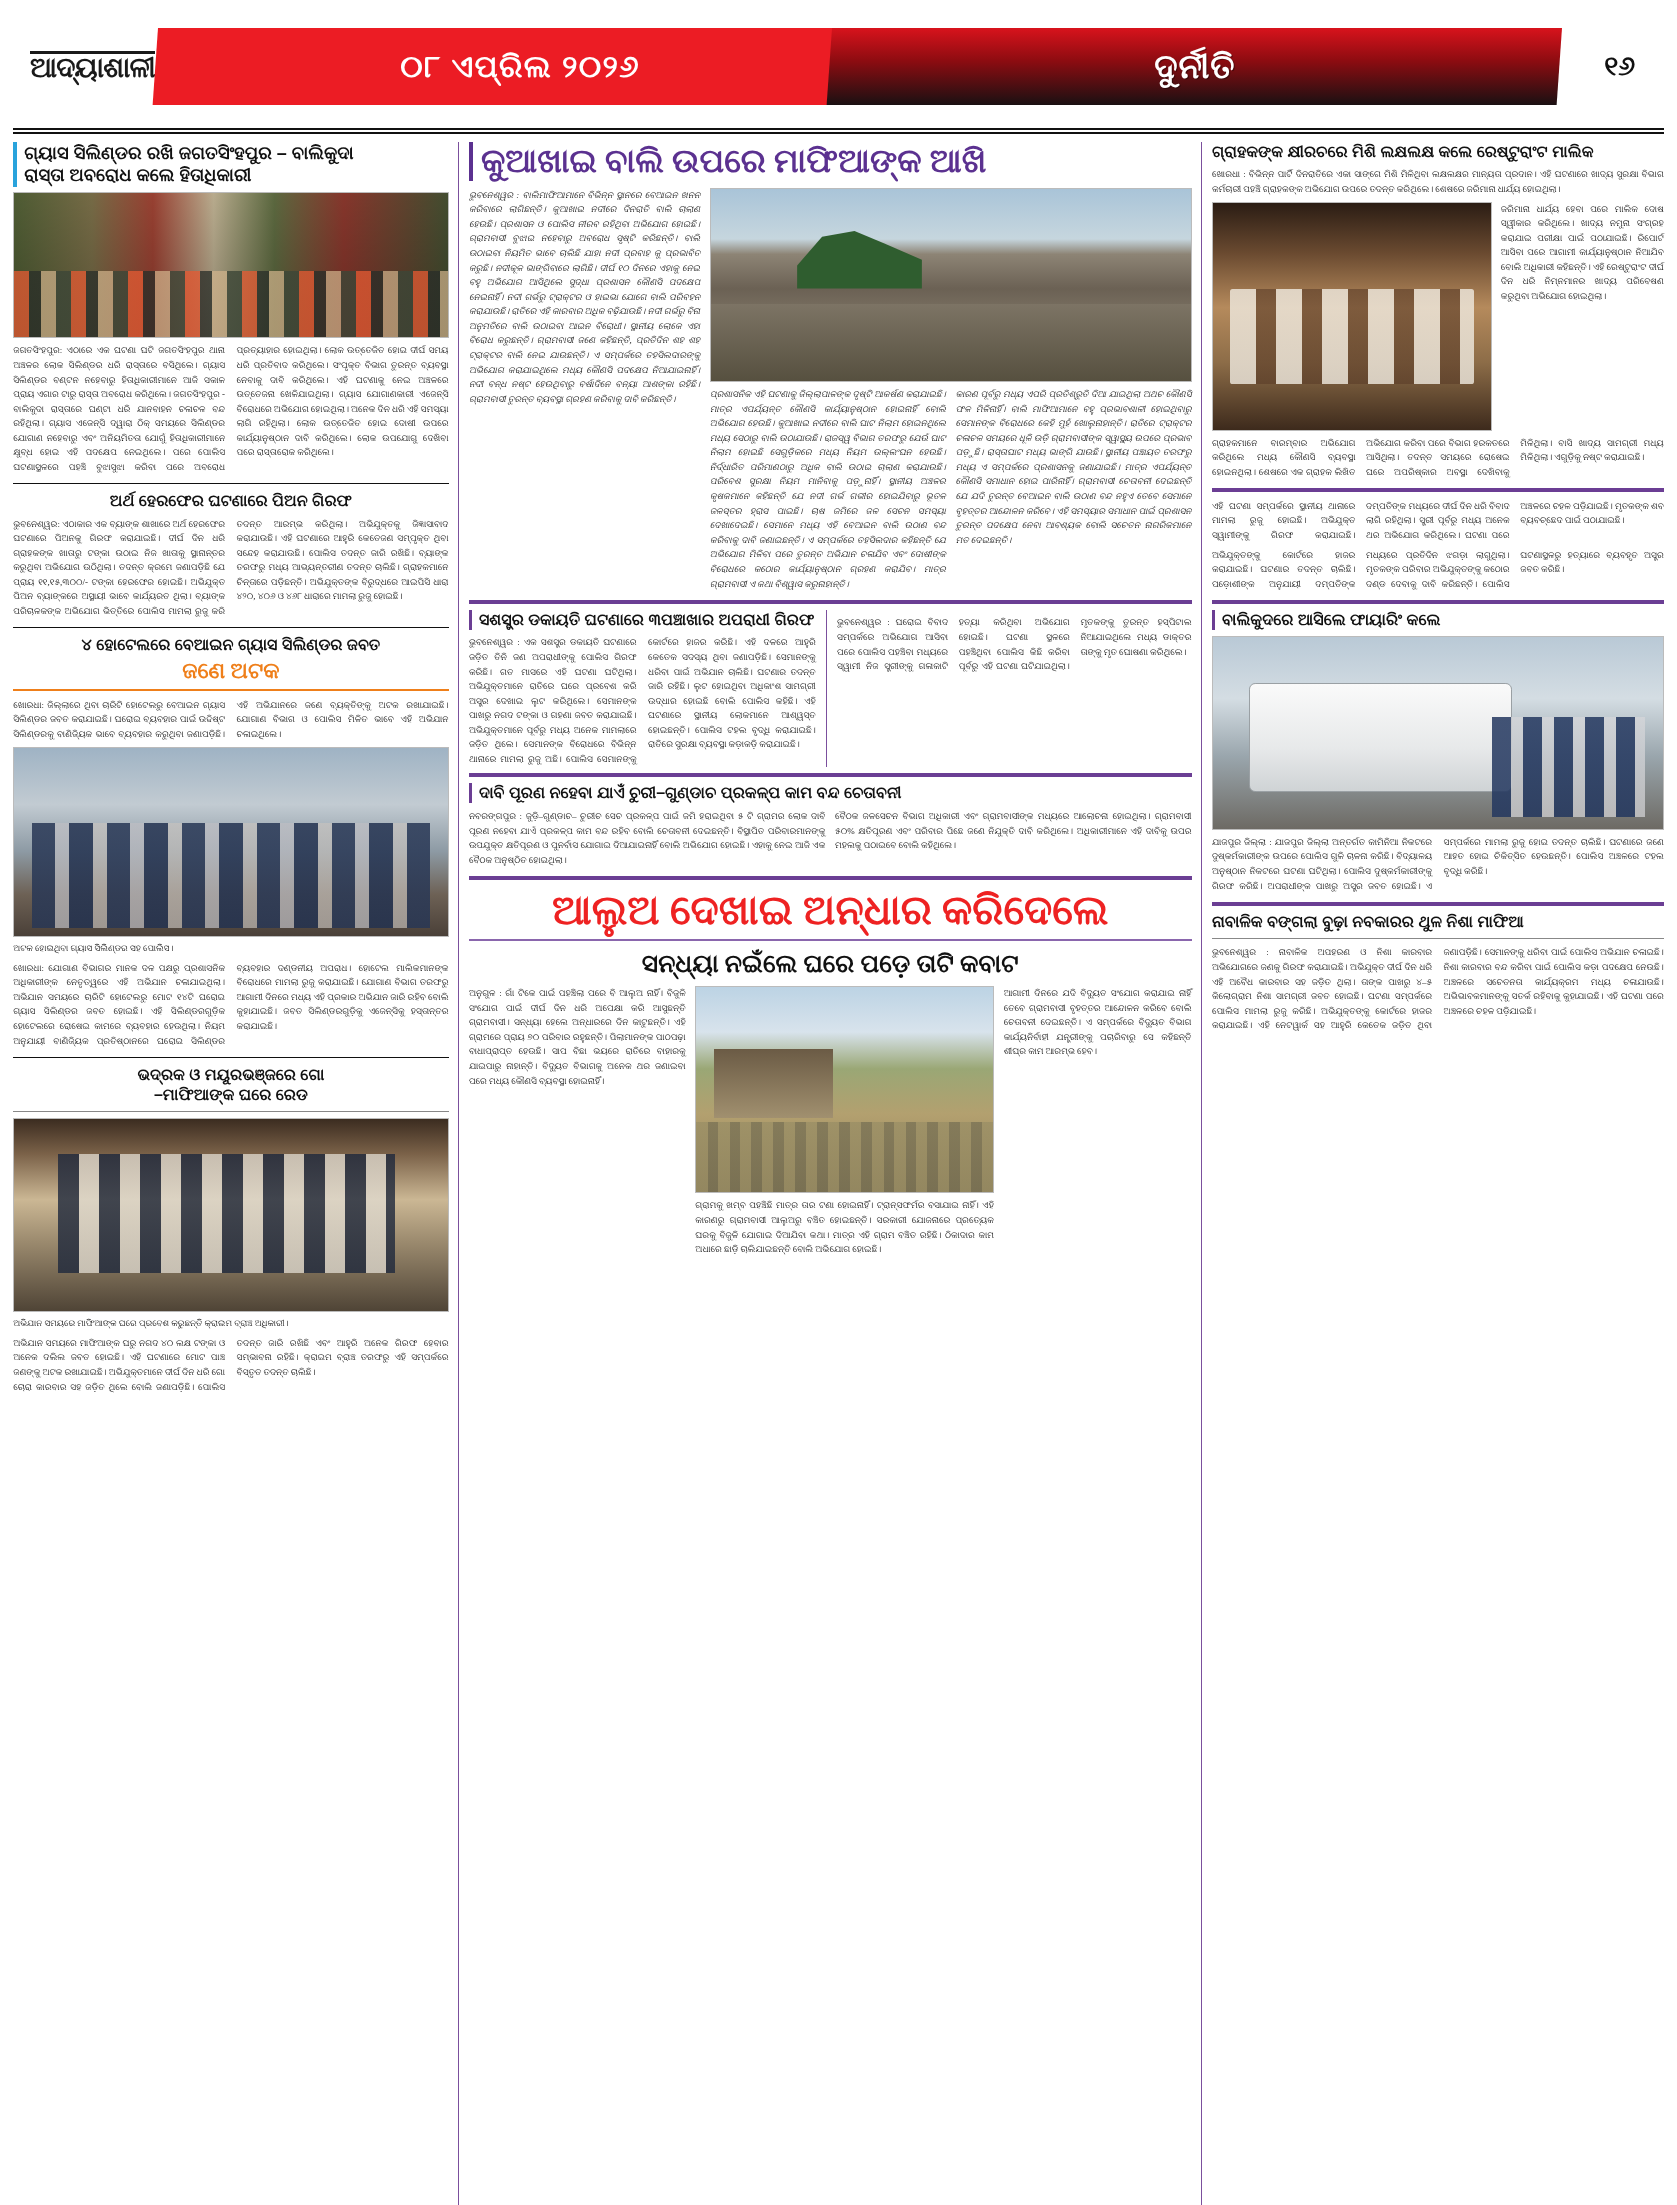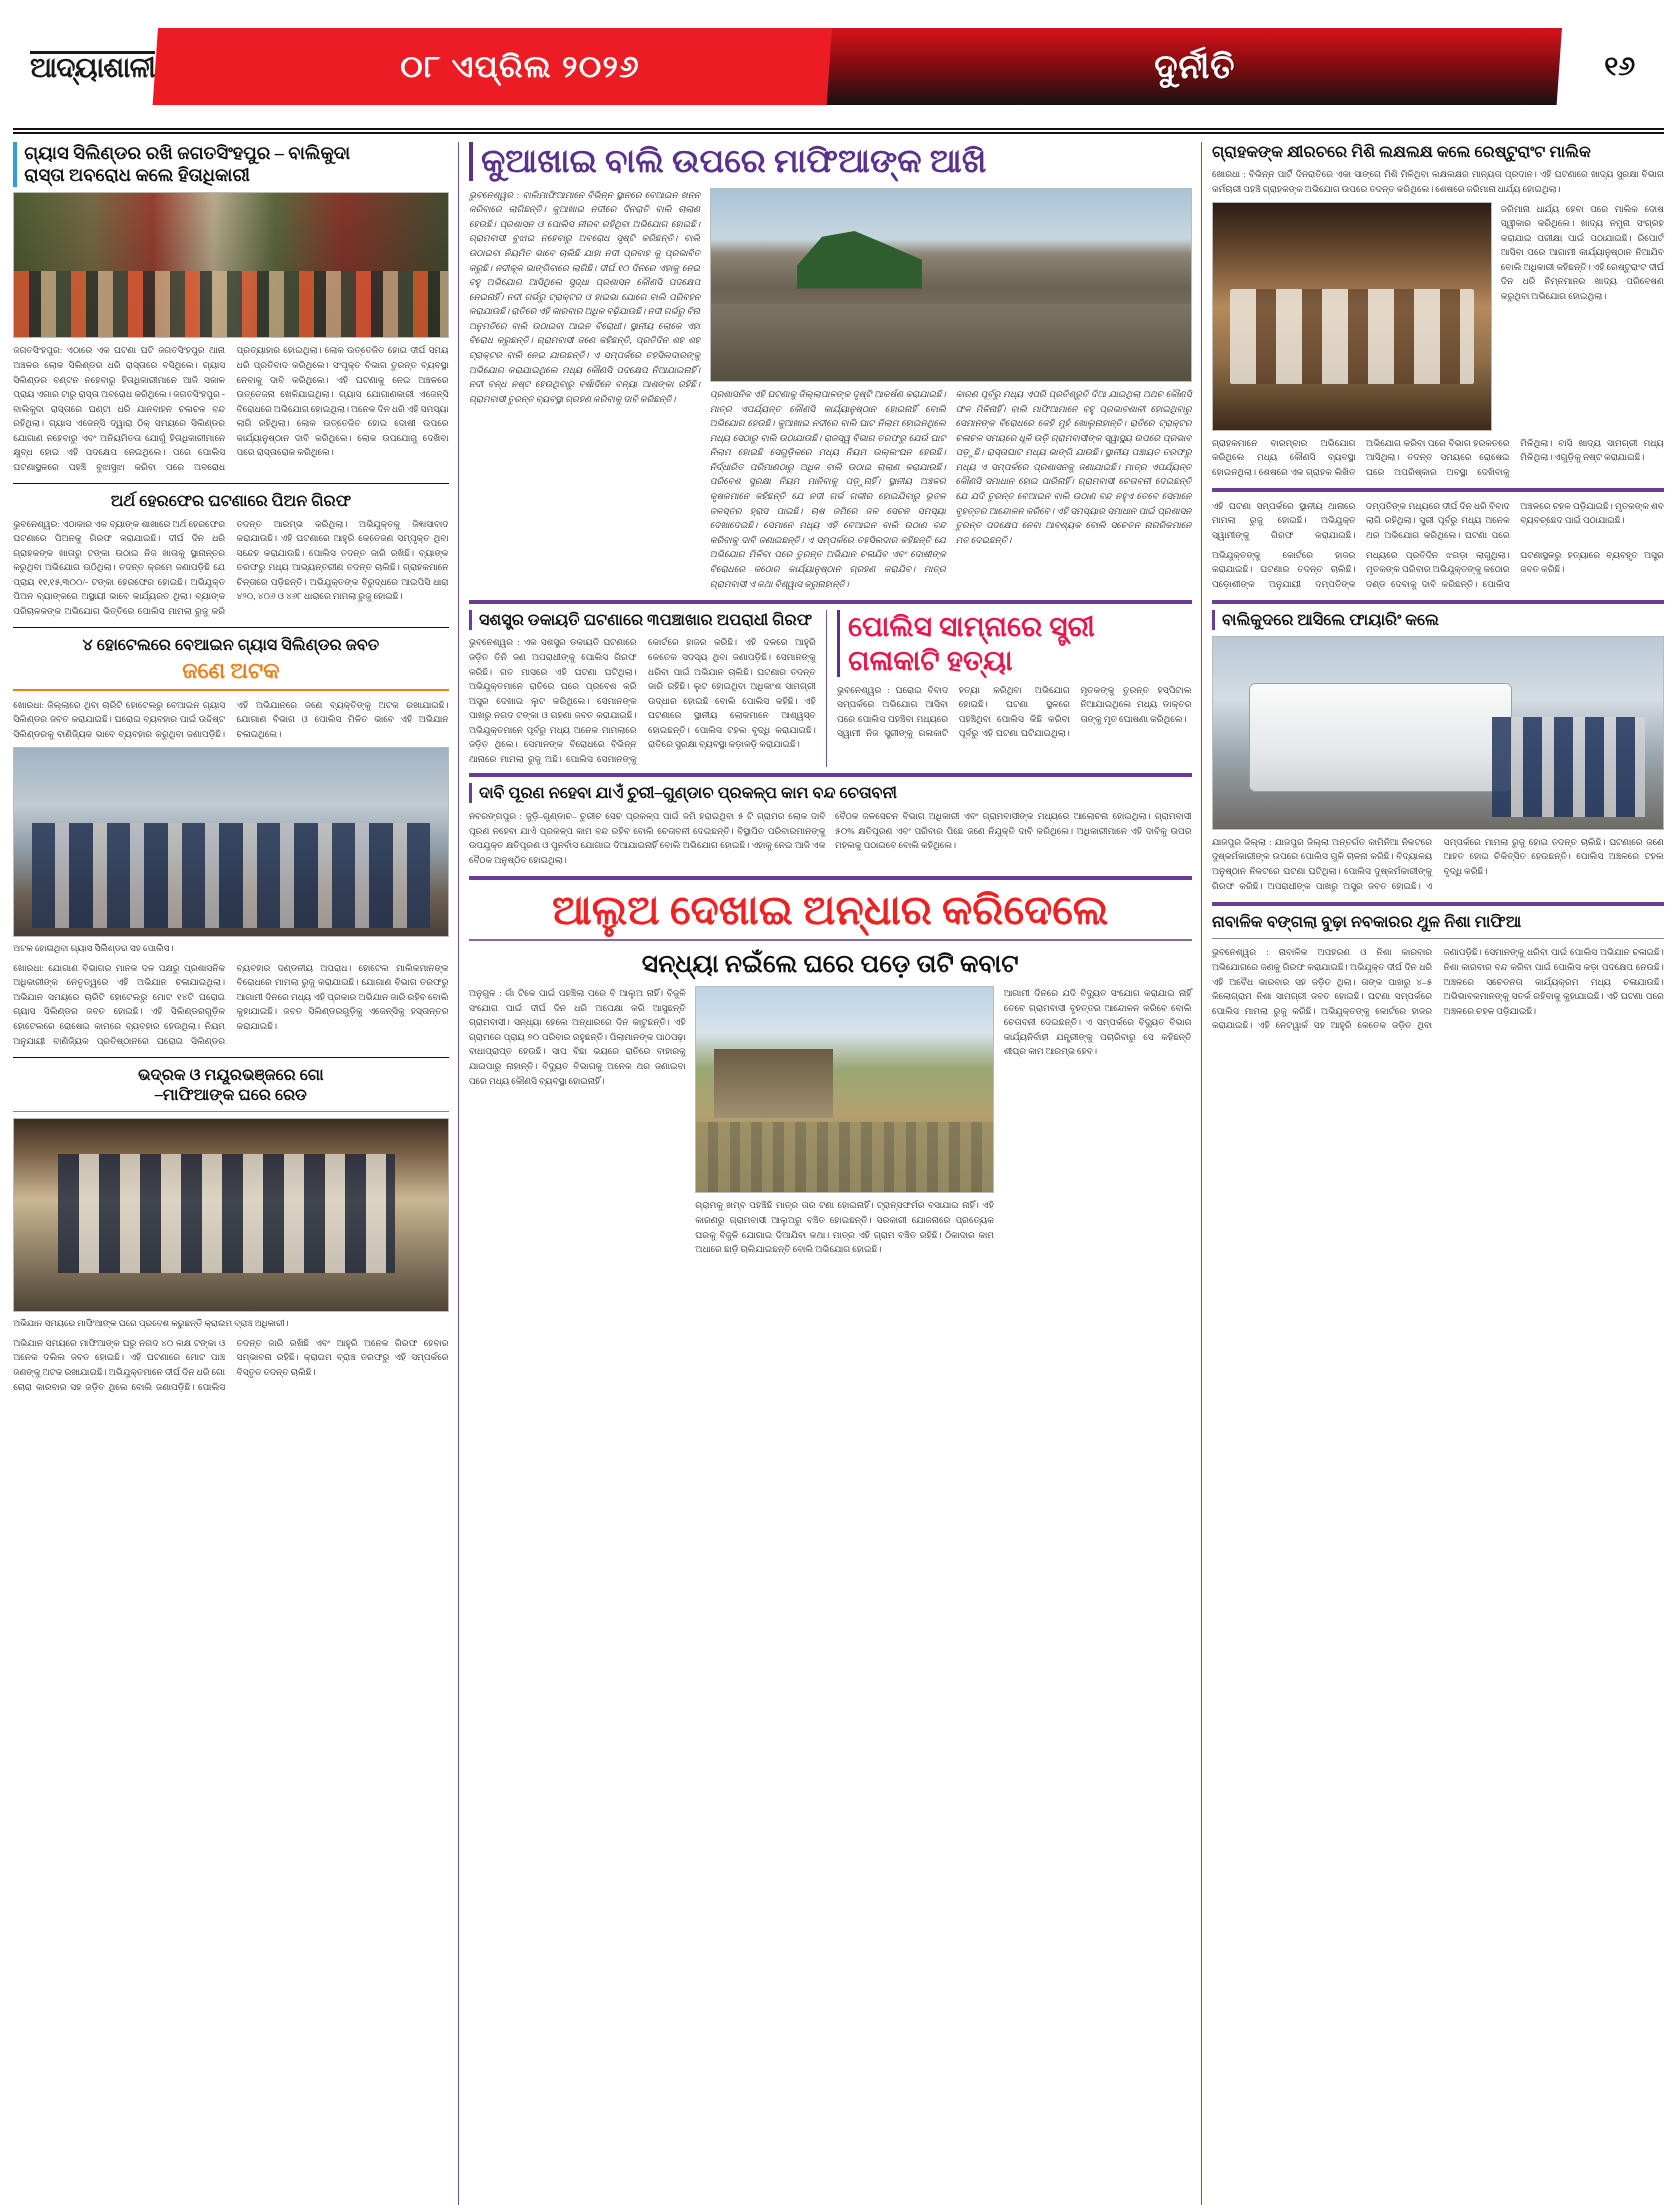--- a/index.html
+++ b/index.html
@@ -119,21 +119,21 @@
     gap: 0;
     width: 100%;
     height: 2452px;
   }
   .col { position: relative; }
   .col-left   { width: 445px; flex: 0 0 445px; padding-right: 9.7px; }
   .col-mid    { width: 744px; flex: 0 0 744px; padding: 0 9.7px;
                 border-left: 0.9px solid #7b4f9d; border-right: 0.9px solid #7b4f9d; }
   .col-right  { flex: 1; padding-left: 9.7px; }
   .hl {
-    font-family: Liberation Serif, serif;
+    font-family: Liberation Sans, sans-serif;
     font-weight: bold;
     color: #111;
     line-height: 1.25;
   }
   .hl-blue-bar {
     border-left: 4px solid #29a3dc;
     padding-left: 7px;
   }
   .hl-purple-bar {
     border-left: 3.5px solid #6b3e94;
@@ -412,21 +412,20 @@
       </div>
 
       <div class="rule-purple"></div>
 
       <div style="display:flex; gap:10.6px;">
         <div style="flex:0 0 48%;">
           <div class="hl hl-2 hl-purple-bar">ସଶସ୍ତ୍ର ଡକାୟତି ଘଟଣାରେ ୩ପଞ୍ଚାଖାର ଅପରାଧୀ ଗିରଫ</div>
           <div class="body-text cols2 mt12">ଭୁବନେଶ୍ୱର : ଏକ ସଶସ୍ତ୍ର ଡକାୟତି ଘଟଣାରେ ଜଡ଼ିତ ତିନି ଜଣ ଅପରାଧୀଙ୍କୁ ପୋଲିସ ଗିରଫ କରିଛି। ଗତ ମାସରେ ଏହି ଘଟଣା ଘଟିଥିଲା। ଅଭିଯୁକ୍ତମାନେ ରାତିରେ ଘରେ ପ୍ରବେଶ କରି ଅସ୍ତ୍ର ଦେଖାଇ ଲୁଟ କରିଥିଲେ। ସେମାନଙ୍କ ପାଖରୁ ନଗଦ ଟଙ୍କା ଓ ଗହଣା ଜବତ କରାଯାଇଛି। ଅଭିଯୁକ୍ତମାନେ ପୂର୍ବରୁ ମଧ୍ୟ ଅନେକ ମାମଲାରେ ଜଡ଼ିତ ଥିଲେ। ସେମାନଙ୍କ ବିରୋଧରେ ବିଭିନ୍ନ ଥାନାରେ ମାମଲା ରୁଜୁ ଅଛି। ପୋଲିସ ସେମାନଙ୍କୁ କୋର୍ଟରେ ହାଜର କରିଛି। ଏହି ଦଳରେ ଆହୁରି କେତେକ ସଦସ୍ୟ ଥିବା ଜଣାପଡ଼ିଛି। ସେମାନଙ୍କୁ ଧରିବା ପାଇଁ ଅଭିଯାନ ଚାଲିଛି। ଘଟଣାର ତଦନ୍ତ ଜାରି ରହିଛି। ଲୁଟ ହୋଇଥିବା ଅଧିକାଂଶ ସାମଗ୍ରୀ ଉଦ୍ଧାର ହୋଇଛି ବୋଲି ପୋଲିସ କହିଛି। ଏହି ଘଟଣାରେ ସ୍ଥାନୀୟ ଲୋକମାନେ ଆଶ୍ୱସ୍ତ ହୋଇଛନ୍ତି। ପୋଲିସ ଟହଲ ବୃଦ୍ଧି କରାଯାଇଛି। ରାତିରେ ସୁରକ୍ଷା ବ୍ୟବସ୍ଥା କଡ଼ାକଡ଼ି କରାଯାଇଛି।</div>
         </div>
         <div style="flex:1; border-left:0.9px solid #7b4f9d; padding-left:9.7px;">
-          <div class="hl-red-big">ପୋଲିସ ସାମ୍ନାରେ ସ୍ତ୍ରୀ ଗଳାକାଟି ହତ୍ୟା</div>
           <div class="body-text cols3 mt12">ଭୁବନେଶ୍ୱର : ଘରୋଇ ବିବାଦ ସମ୍ପର୍କରେ ଅଭିଯୋଗ ଆସିବା ପରେ ପୋଲିସ ପହଞ୍ଚିବା ମଧ୍ୟରେ ସ୍ୱାମୀ ନିଜ ସ୍ତ୍ରୀଙ୍କୁ ଗଳାକାଟି ହତ୍ୟା କରିଥିବା ଅଭିଯୋଗ ହୋଇଛି। ଘଟଣା ସ୍ଥଳରେ ପହଞ୍ଚିଥିବା ପୋଲିସ କିଛି କରିବା ପୂର୍ବରୁ ଏହି ଘଟଣା ଘଟିଯାଇଥିଲା। ମୃତକଙ୍କୁ ତୁରନ୍ତ ହସ୍ପିଟାଲ ନିଆଯାଇଥିଲେ ମଧ୍ୟ ଡାକ୍ତର ତାଙ୍କୁ ମୃତ ଘୋଷଣା କରିଥିଲେ।</div>
         </div>
       </div>
 
       <div class="rule-purple"></div>
 
       <div class="block">
         <div class="hl hl-2 hl-purple-bar">ଦାବି ପୂରଣ ନହେବା ଯାଏଁ ଚୁରୀ–ଗୁଣ୍ଡାଚ ପ୍ରକଳ୍ପ କାମ ବନ୍ଦ ଚେତାବନୀ</div>
         <div style="display:flex; gap:9.7px; margin-top:6.2px;">
           <div style="flex:1;">

